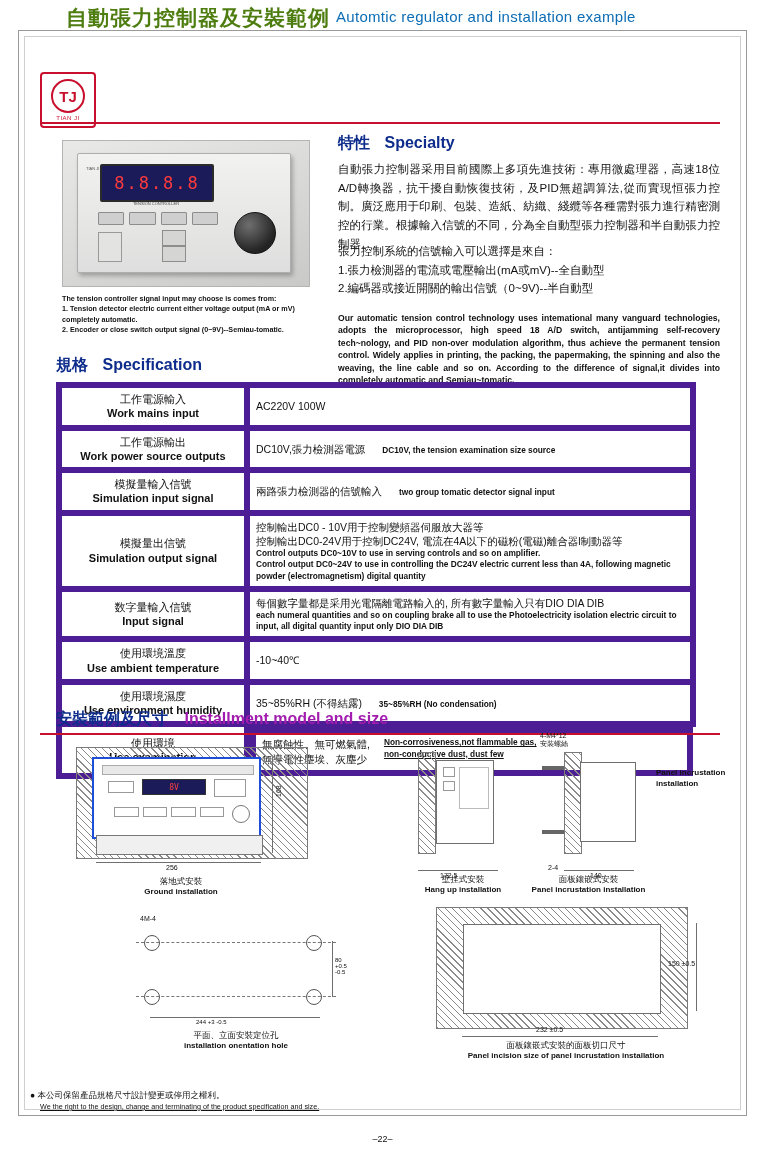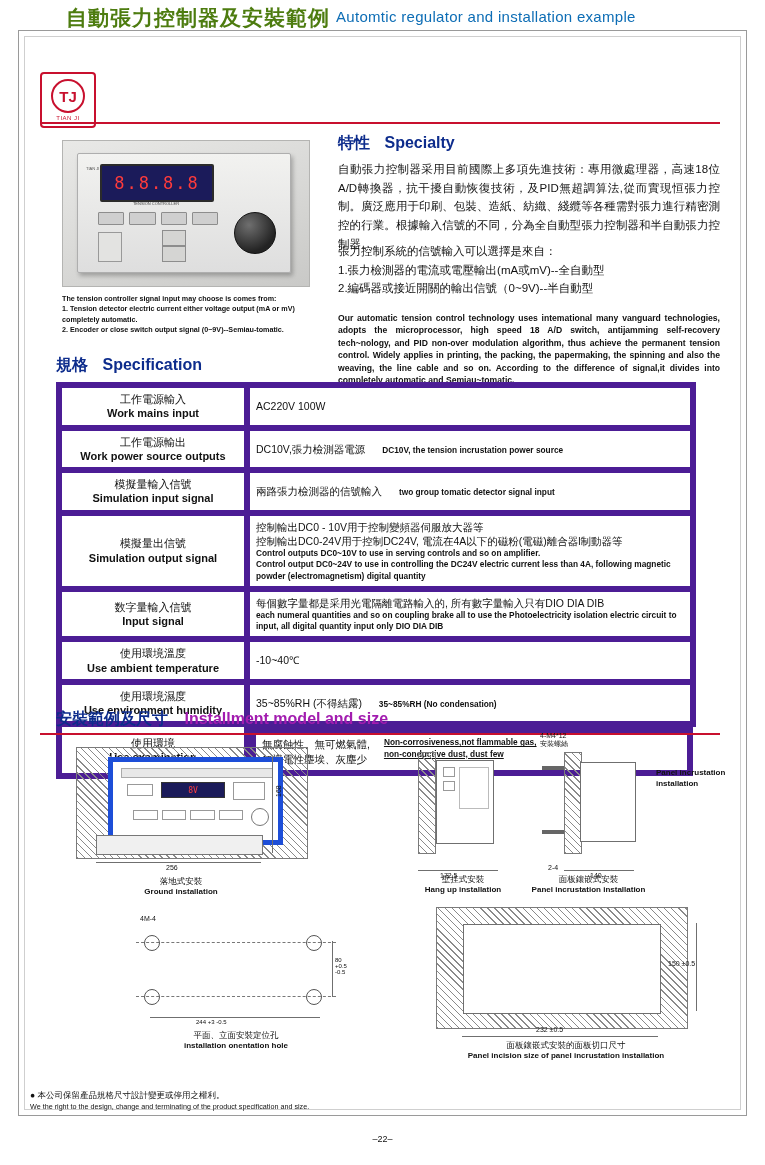--- a/index.html
+++ b/index.html
@@ -243,21 +243,21 @@
           <span>AC220V 100W</span>
         </td>
       </tr>
       <tr>
         <td class="k">
           <span>工作電源輸出</span>
           <span class="en">Work power source outputs</span>
         </td>
         <td class="v">
           <span>DC10V,張力檢測器電源</span>
-          <span class="en" style="margin-left:14px;">DC10V, the tension incrustation power source</span>
+          <span class="en" style="margin-left:14px;">DC10V, the tension examination size source</span>
         </td>
       </tr>
       <tr>
         <td class="k">
           <span>模擬量輸入信號</span>
           <span class="en">Simulation input signal</span>
         </td>
         <td class="v">
           <span>兩路張力檢測器的信號輸入</span>
           <span class="en" style="margin-left:14px;">two group tomatic detector signal input</span>
@@ -321,21 +321,21 @@
 
   <div class="inst-head">
     <span>安裝範例及尺寸</span>
     <span class="en">Installment model and size</span>
   </div>
   <div class="hr-red2"></div>
 
   <div class="dwg">
 
     <div style="position:absolute;left:20px;top:5px;width:230px;height:110px;" class="box-line hatch"></div>
-    <div style="position:absolute;left:52px;top:15px;width:165px;height:78px;background:#fff;border:5px solid #1d4ed8;">
+    <div style="position:absolute;left:36px;top:15px;width:165px;height:78px;background:#fff;border:2px solid #1d4ed8;">
       <div style="position:absolute;left:8px;top:6px;width:150px;height:8px;background:#e8e8e8;border:1px solid #aaa;"></div>
       <div style="position:absolute;left:48px;top:20px;width:62px;height:14px;background:#1b1b5a;border:1px solid #333;color:#ff4040;font-family:'DejaVu Sans Mono',monospace;font-size:8px;display:flex;align-items:center;justify-content:center;">8V</div>
       <div style="position:absolute;left:14px;top:22px;width:24px;height:10px;border:1px solid #999;"></div>
       <div style="position:absolute;left:120px;top:20px;width:30px;height:16px;border:1px solid #999;"></div>
       <div style="position:absolute;left:20px;top:48px;width:110px;height:10px;display:flex;gap:4px;">
         <span style="flex:1;border:1px solid #999;"></span>
         <span style="flex:1;border:1px solid #999;"></span>
         <span style="flex:1;border:1px solid #999;"></span>
         <span style="flex:1;border:1px solid #999;"></span>
       </div>
@@ -412,17 +412,17 @@
     <div class="dimtxt" style="left:612px;top:218px;">150 ±0.5</div>
     <div class="cap" style="left:400px;top:298px;width:220px;">
       <div class="cn">面板鑲嵌式安裝的面板切口尺寸</div>
       <div class="en">Panel incision size of panel incrustation installation</div>
     </div>
 
   </div>
 
   <div class="footer-note">
     <div>● 本公司保留產品規格尺寸設計變更或停用之權利。</div>
-    <div class="en" style="">We the right to the design, change and terminating of the product specification and size.</div>
+    <div class="en" style="margin-left:10px;text-decoration:underline;">We the right to the design, change and terminating of the product specification and size.</div>
   </div>
   <div class="pageno">–22–</div>
 
 </div>
 
 </body></html>

